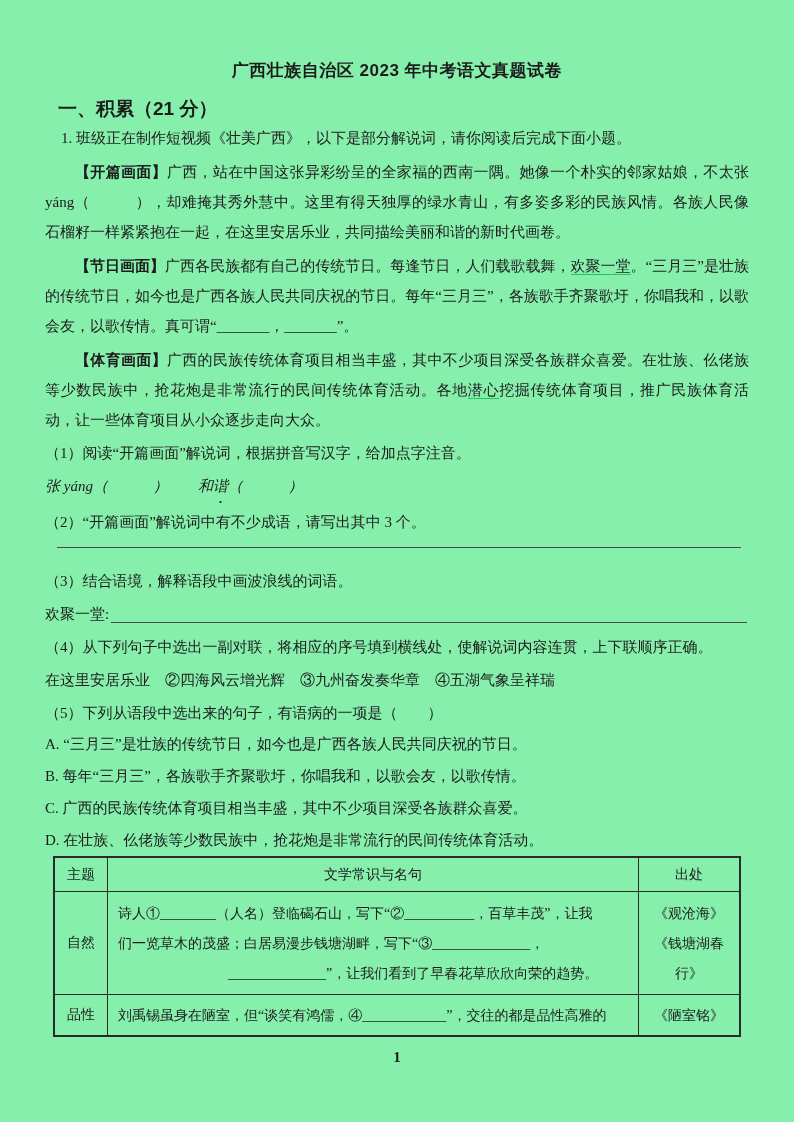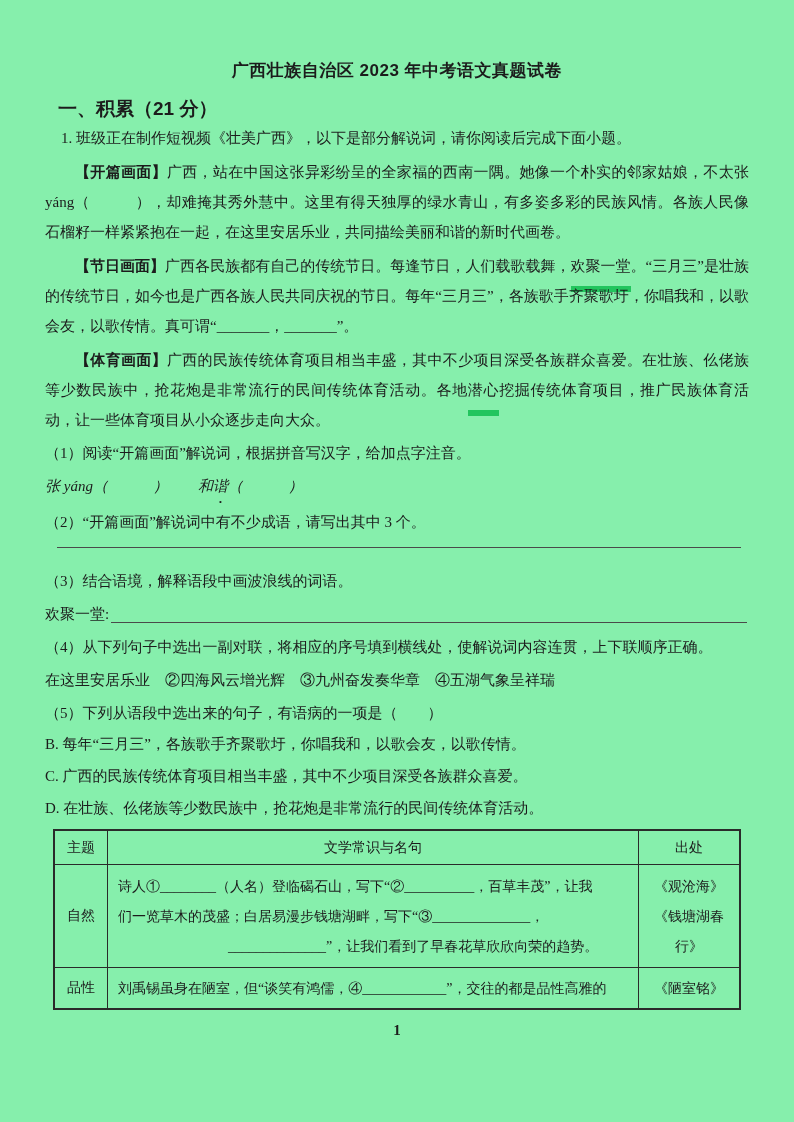--- a/index.html
+++ b/index.html
@@ -24,21 +24,21 @@
   .sec-heading{
     margin-top:13px;
     margin-left:13px;
     font-size:19px;
     line-height:24px;
   }
   p{margin:0;font-size:15px;line-height:30px;}
   .q-intro{margin-top:2px;text-indent:16px;}
   .para{margin-top:4px;text-indent:2em;text-align:justify;}
   .para .tag{font-family:"Liberation Sans","DejaVu Sans",sans-serif;font-weight:700;}
-  .uline{border-bottom:6px solid #22c55e;padding-bottom:12px;}
+  .uline{border-bottom:1px solid #22c55e;padding-bottom:0px;}
   .item{margin-top:3px;}
   .item-sp{margin-top:6px;}
   .pinyin-row{margin-top:3px;font-style:italic;}
   .dot-under{position:relative;display:inline-block;}
   .dot-under::after{
     content:"•";
     position:absolute;left:50%;bottom:-0.62em;
     transform:translateX(-50%);
     font-size:9px;line-height:9px;
   }
@@ -55,21 +55,20 @@
   }
   .def-row .lbl{white-space:nowrap;}
   .def-row .fill{
     flex:1 1 auto;
     border-bottom:1.6px solid #4a4a4a;
     margin:0 2px 6px 2px;
   }
   .choice{line-height:31px;margin-top:1px;}
   .lit-table{
     border-collapse:collapse;
-    margin-top:5px;
     margin-left:8px;
     width:688px;
     font-size:14px;
     color:#1c1c1c;
   }
   .lit-table td{
     border:1.5px solid #2a2a2a;
     padding:0;
   }
   .lit-table{border:2px solid #2a2a2a;}
@@ -136,20 +135,21 @@
       <span class="fill"></span>
     </div>
 
 
   <p class="item">（4）从下列句子中选出一副对联，将相应的序号填到横线处，使解说词内容连贯，上下联顺序正确。</p>
 
   <p class="item">在这里安居乐业　②四海风云增光辉　③九州奋发奏华章　④五湖气象呈祥瑞</p>
 
   <p class="item">（5）下列从语段中选出来的句子，有语病的一项是（　　）</p>
 
+  <p class="choice">A. “三月三”是壮族的传统节日，如今也是广西各族人民共同庆祝的节日。</p>
   <p class="choice">B. 每年“三月三”，各族歌手齐聚歌圩，你唱我和，以歌会友，以歌传情。</p>
   <p class="choice">C. 广西的民族传统体育项目相当丰盛，其中不少项目深受各族群众喜爱。</p>
   <p class="choice">D. 在壮族、仫佬族等少数民族中，抢花炮是非常流行的民间传统体育活动。</p>
 
 
   <table class="lit-table">
     <tbody>
         <tr>
       <td class="th-cell">主题</td>
       <td class="th-cell">文学常识与名句</td>

